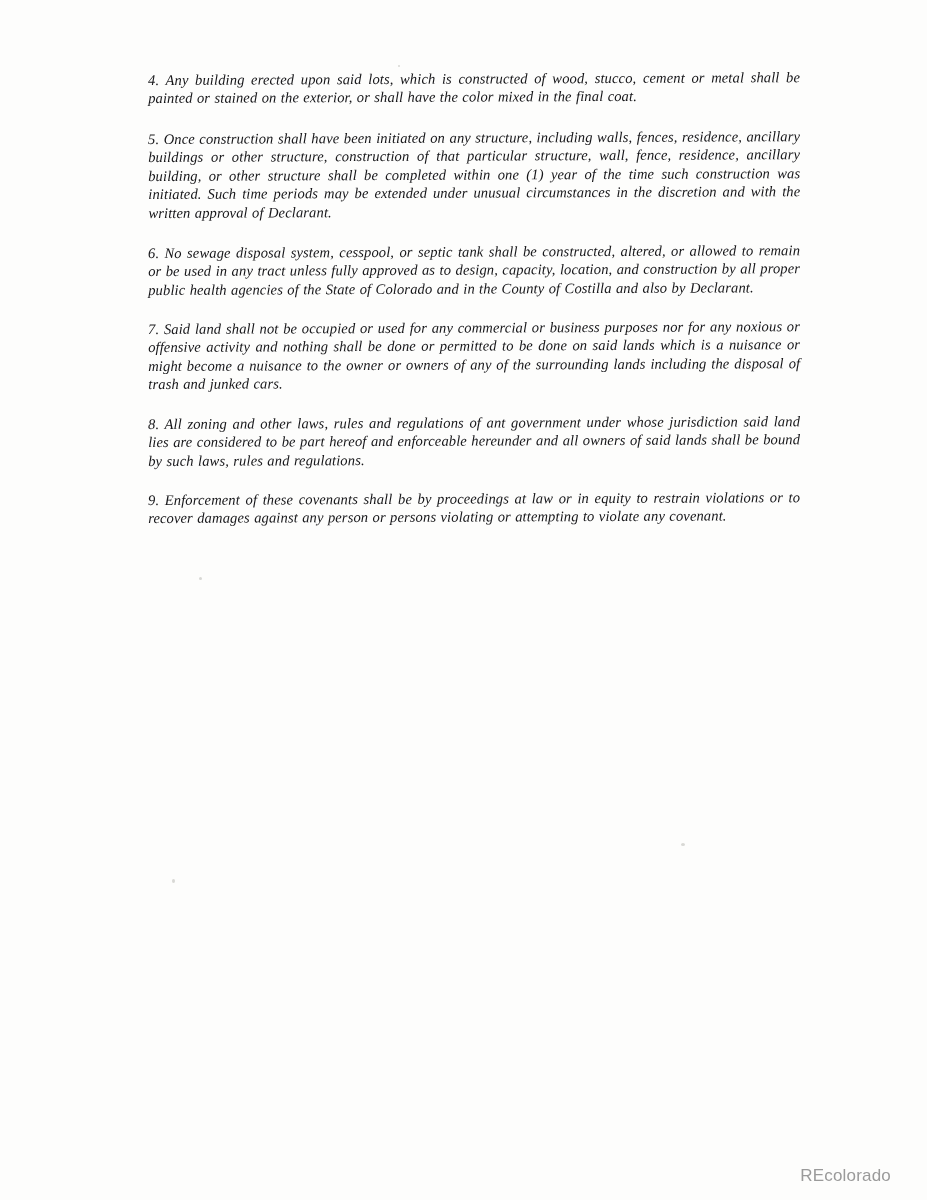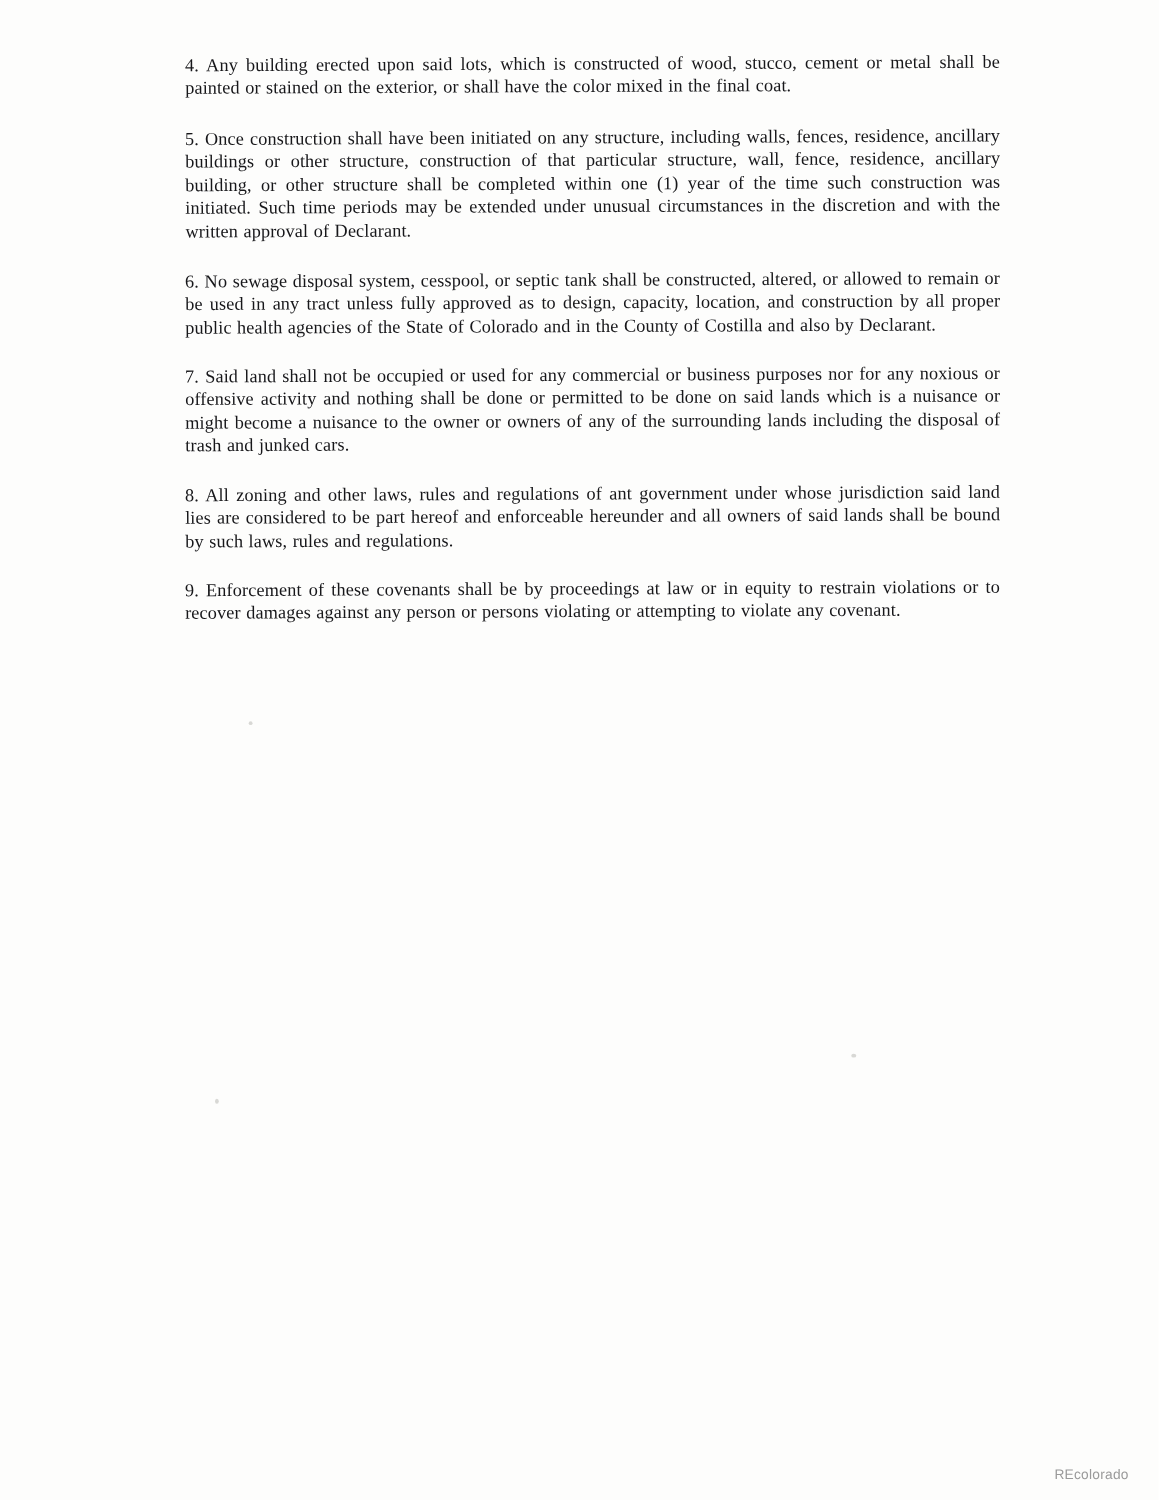--- a/index.html
+++ b/index.html
@@ -19,22 +19,23 @@
   
   .page {
     position: absolute;
     inset: 0;
     background: #fdfdfc;
   }
 
   .scan-area {
     position: absolute;
     left: 148px;
-    top: 44px;
+    top: 71px;
     width: 652px;
+    font-style: italic;
   }
 
   .paragraph {
     font-size: 14.6px;
     line-height: 1.26;
     text-align: justify;
     margin: 0 0 19px 0;
     color: #17171a;
     letter-spacing: 0.1px;
     word-spacing: 0.6px;
@@ -51,24 +52,24 @@
   
   .speck {
     position: absolute;
     background: #b9b9b4;
     border-radius: 50%;
     opacity: 0.55;
   }
 
   .watermark {
     position: absolute;
-    right: 24px;
+    right: 36px;
     bottom: 14px;
     font-family: "Liberation Sans", sans-serif;
-    font-size: 11px;
+    font-size: 17px;
     color: #9a9a9a;
     letter-spacing: 0.2px;
   }
 </style>
 </head>
 <body>
 
 <div class="page">
 
   <div class="scan-area">

